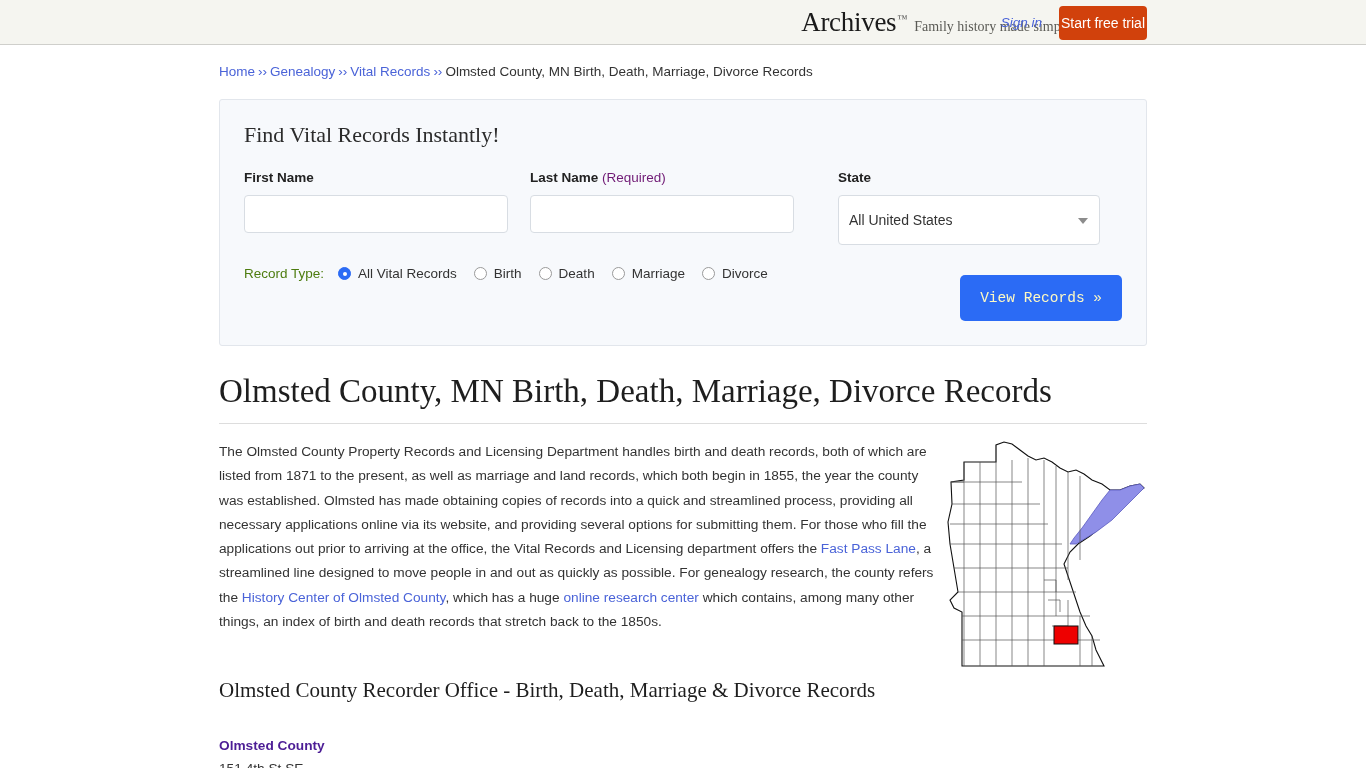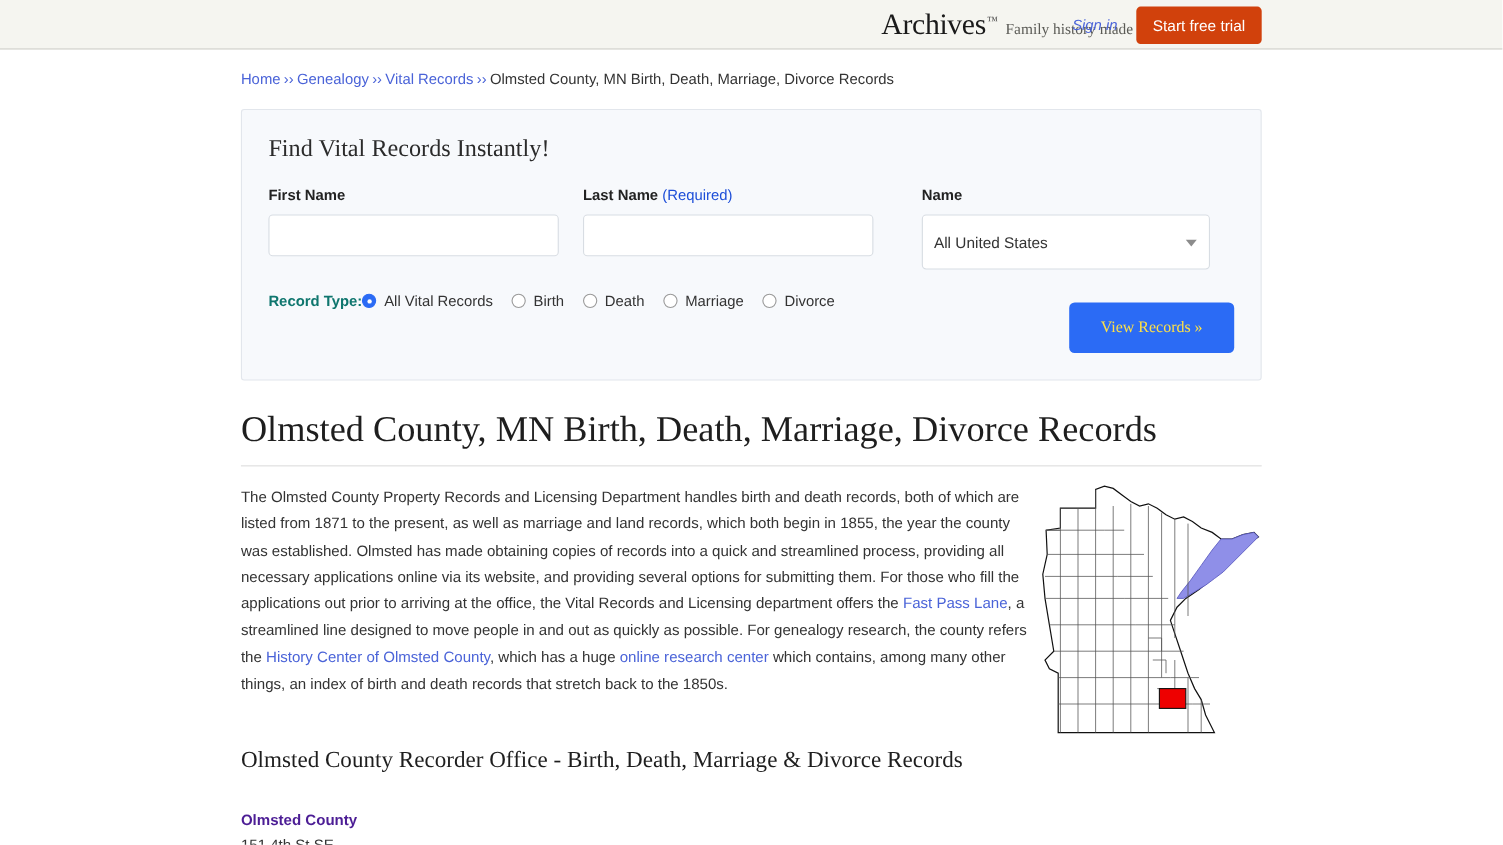--- a/index.html
+++ b/index.html
@@ -60,21 +60,21 @@
     text-decoration: none;
     cursor: pointer;
     font-style: italic;
   }
   .trial-btn {
     background: #d1410c;
     color: #ffffff;
     font-size: 14px;
     border: none;
     border-radius: 4px;
-    padding: 9px 15px;
+    padding: 9px 2px;
     cursor: pointer;
     font-family: "Liberation Sans", sans-serif;
   }
 
   
   .page { width: 1366px; padding: 0 219px; }
 
   .breadcrumb {
     margin-top: 19px;
     font-size: 13.5px;
@@ -105,21 +105,21 @@
   .fields-row { display: flex; gap: 22px; }
   .field { width: 264px; }
   .field.state { width: 262px; margin-left: 22px; }
   .field-label {
     font-size: 13.5px;
     font-weight: bold;
     color: #222222;
     margin-bottom: 10px;
     display: block;
   }
-  .field-label .req { font-weight: normal; color: #1d4ed8; }
+  .field-label .req { font-weight: normal; color: #701a75; }
   .text-input {
     width: 100%;
     height: 38px;
     background: #ffffff;
     border: 1px solid #d8dde3;
     border-radius: 4px;
     padding: 0 10px;
     font-size: 14px;
     font-family: "Liberation Sans", sans-serif;
     color: #333333;
@@ -150,21 +150,21 @@
     border-top: 6px solid #8c8c8c;
     pointer-events: none;
   }
 
   .radio-row {
     display: flex;
     align-items: center;
     margin-top: 21px;
     font-size: 13.5px;
   }
-  .radio-title { font-weight: bold; color: #0f766e; }
+  .radio-title { font-weight: normal; color: #4d7c0f; margin-right: 14px; }
   .radio-item { display: flex; align-items: center; margin-right: 17px; cursor: pointer; }
   .radio {
     width: 13px; height: 13px;
     border-radius: 50%;
     border: 1px solid #9a9a9a;
     background: #ffffff;
     margin-right: 7px;
     flex: none;
     position: relative;
   }
@@ -177,29 +177,29 @@
     border-radius: 50%;
     background: #ffffff;
   }
   .radio-label { color: #333333; }
 
   .view-btn {
     position: absolute;
     right: 24px;
     bottom: 24px;
     background: #2b6bf5;
-    color: #fde047;
+    color: #fef9c3;
     border: none;
     border-radius: 5px;
     font-size: 14.5px;
     padding: 0 20px;
     height: 46px;
     min-width: 150px;
     cursor: pointer;
-    font-family: Liberation Serif, serif;
+    font-family: Liberation Mono, monospace;
   }
 
   
   h1.page-title {
     font-family: "Liberation Serif", serif;
     font-size: 33px;
     font-weight: normal;
     color: #1e1e1e;
     margin: 27px 0 0 0;
     padding-bottom: 13px;
@@ -262,21 +262,21 @@
     <div class="fields-row">
       <div class="field">
         <label class="field-label">First Name</label>
         <input class="text-input" type="text" placeholder="" style="">
       </div>
       <div class="field">
         <label class="field-label"><span>Last Name</span> <span class="req">(Required)</span></label>
         <input class="text-input" type="text" placeholder="" style="">
       </div>
       <div class="field state">
-        <label class="field-label">Name</label>
+        <label class="field-label">State</label>
         <div class="select-wrap">
           <div class="select-box">All United States</div>
           <span class="caret"></span>
         </div>
       </div>
     </div>
 
     <div class="radio-row">
       <span class="radio-title">Record Type:</span>
 

